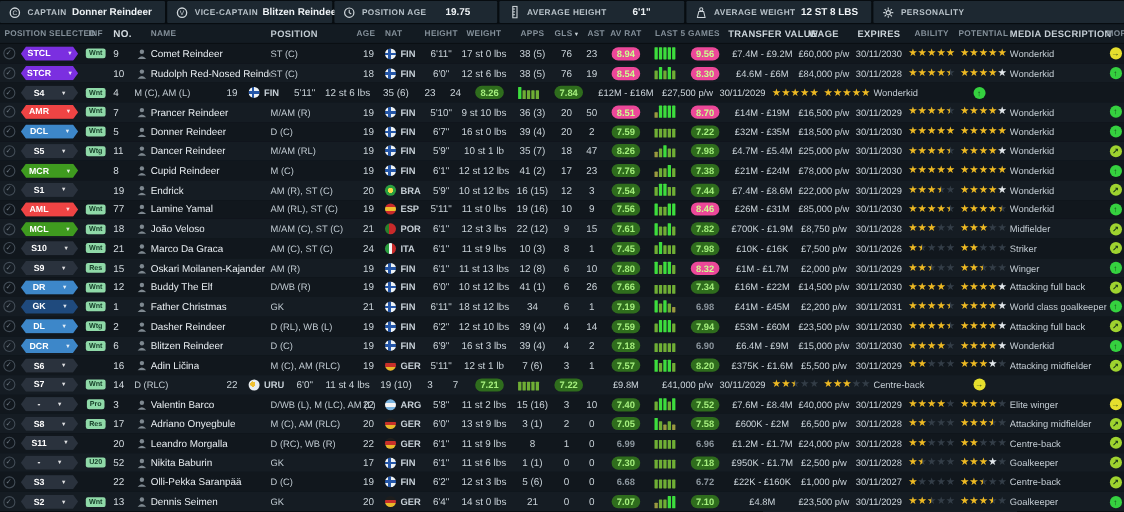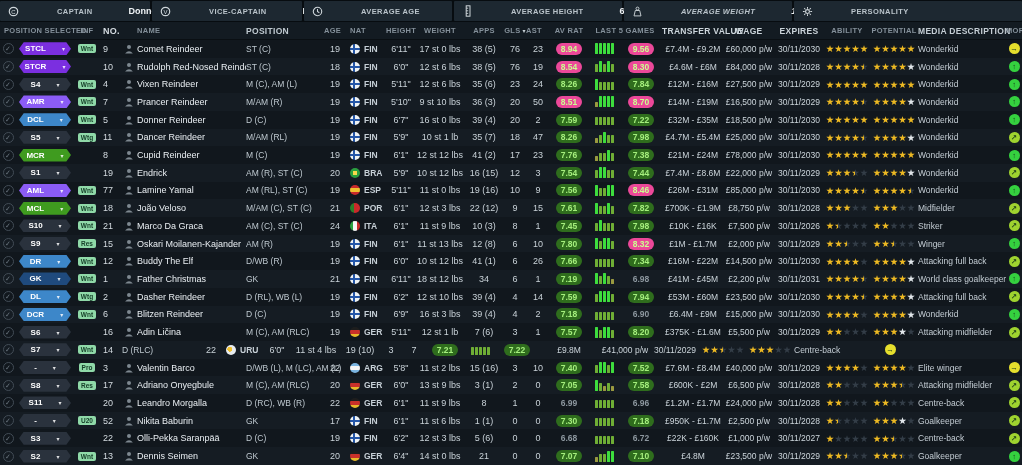--- a/index.html
+++ b/index.html
@@ -1,26 +1,26 @@
 <!DOCTYPE html>
 <html><head>
 <meta charset="utf-8">
 <style>
   * { margin:0; padding:0; box-sizing:border-box; }
   body { background:#06090c; font-family:"Liberation Sans","DejaVu Sans",sans-serif; }
   #app { width:1022px; height:465px; background:#0c1217; overflow:hidden; position:relative; }
 
   
   .topbar { height:22px; display:flex; gap:2px; background:#070c10; padding:1px 0; }
-  .tb-seg { background:#1d2831; display:flex; align-items:center; padding:0 7px; border-radius:1px;gap:32px; }
+  .tb-seg { background:#1d2831; display:flex; align-items:center; padding:0 7px; border-radius:1px; }
   .tb-seg .ticon { width:13px; height:13px; display:flex; align-items:center; justify-content:center; margin-right:5px; flex:none; }
   .tb-label { font-size:7.5px; font-weight:bold; letter-spacing:.4px; color:#b9c3ca; white-space:nowrap; }
   .tb-value { flex:1; text-align:center; font-size:9px; color:#eef2f5; font-weight:bold; white-space:nowrap; padding:0 4px; }
   .w-cap{width:150px;} .w-vice{width:150px;} .w-squad{width:150px;} .w-age{width:148px;}
-  .w-hgt{width:168px;} .w-wgt{width:168px;font-style:italic;} .w-pers{flex:1;}
+  .w-hgt{width:168px;} .w-wgt{width:168px;} .w-pers{flex:1;}
 
   
   .thead { height:18px; display:flex; align-items:center; background:#131b22; border-bottom:1px solid #0a0f13; }
   .th { font-size:7.5px; font-weight:bold; color:#84909a; letter-spacing:.3px; white-space:nowrap; overflow:visible; }
   .sort-arrow { font-size:6px; color:#c7d0d6; margin-left:2px; }
 
   
   .c-check{width:16px;} .c-pill{width:58px;} .c-inf{width:26px;} .c-no{width:22px;}
   .c-name{width:124px;} .c-pos{width:78px;} .c-age{width:22px;} .c-nat{width:40px;}
   .c-hgt{width:30px;} .c-wgt{width:48px;} .c-apps{width:40px;} .c-gls{width:22px;}
@@ -36,21 +36,21 @@
   .cell { display:flex; align-items:center; justify-content:center; height:100%; font-size:9px; color:#c9d2d8; overflow:hidden; }
   .cell.left { justify-content:flex-start; }
 
   .checkcircle { width:11px; height:11px; border:1px solid #424c56; border-radius:50%; color:#6c7781; font-size:7px; line-height:9px; text-align:center; }
 
   .pill { width:52px; height:13px; display:flex; align-items:center; justify-content:center; gap:16px;
           clip-path:polygon(9% 0%, 91% 0%, 100% 50%, 91% 100%, 9% 100%, 0% 50%);
           font-size:8px; font-weight:bold; color:#fff; }
   .pill-label{ white-space:nowrap; }
   .pill-chev { font-size:6px; color:rgba(255,255,255,.85); }
-  .pill-st{background:#7b2fe0;} .pill-am{background:#8b5cf6;} .pill-d{background:#3d87c9;}
+  .pill-st{background:#7b2fe0;} .pill-am{background:#ef4444;} .pill-d{background:#3d87c9;}
   .pill-gk{background:#1f4a7d;} .pill-m{background:#3f9b1f;} .pill-s{background:#2a323d;}
 
   .inf-badge { background:#8fd9a8; color:#17402a; font-size:6.5px; font-weight:bold; padding:1px 3px; border-radius:2px; }
 
   .c-no{ font-size:9px; color:#d4dbe0; justify-content:flex-start; padding-left:3px; }
   .face { width:10px; height:10px; margin:0 3px 0 2px; flex:none; }
   .pname { font-size:9px; color:#e9eef2; white-space:nowrap; overflow:hidden; }
   .c-pos { justify-content:flex-start; font-size:8.5px; color:#bfc9d0; white-space:nowrap; overflow:visible; }
 
   .flag { width:10px; height:10px; border-radius:50%; margin-right:4px; flex:none; }
@@ -120,21 +120,21 @@
       <span class="tb-label">VICE-CAPTAIN</span>
       <span class="tb-value">Blitzen Reindeer</span>
     </div>
     <div class="tb-seg w-age">
       <span class="ticon">
           <svg viewBox="0 0 12 12" width="11" height="11">
             <circle cx="6" cy="6" r="4.6" fill="none" stroke="#cfd6da" stroke-width="1.2"></circle>
             <path d="M6 3.2V6l2 1.4" fill="none" stroke="#cfd6da" stroke-width="1.1"></path>
           </svg>
         </span>
-      <span class="tb-label">AVERAGE AGE</span>
+      <span class="tb-label">POSITION AGE</span>
       <span class="tb-value">19.75</span>
     </div>
     <div class="tb-seg w-hgt">
       <span class="ticon">
           <svg viewBox="0 0 8 12" width="8" height="12">
             <rect x="2.2" y="0.8" width="3.8" height="10.4" fill="none" stroke="#cfd6da" stroke-width="1"></rect>
             <path d="M2.2 3.2h2M2.2 5.8h2M2.2 8.4h2" stroke="#cfd6da" stroke-width="0.9"></path>
           </svg>
         </span>
       <span class="tb-label">AVERAGE HEIGHT</span>
@@ -167,21 +167,21 @@
     <div class="th c-inf" style="text-align:center;">INF</div>
     <div class="th c-no">NO.</div>
     <div class="th c-name" style="padding-left:15px;">NAME</div>
     <div class="th c-pos">POSITION</div>
     <div class="th c-age">AGE</div>
     <div class="th c-nat" style="padding-left:4px;">NAT</div>
     <div class="th c-hgt" style="text-align:center;">HEIGHT</div>
     <div class="th c-wgt" style="text-align:center;">WEIGHT</div>
     <div class="th c-apps" style="text-align:center;">APPS</div>
     <div class="th c-gls" style="text-align:center;"><span>GLS</span><span class="sort-arrow">▾</span></div>
-    <div class="th c-ast" style="text-align:left;">AST</div>
+    <div class="th c-ast" style="text-align:right;">AST</div>
     <div class="th c-avr" style="text-align:center;">AV RAT</div>
     <div class="th h-l5" style="text-align:center;">LAST 5 GAMES</div>
     <div class="th c-tv" style="text-align:center;">TRANSFER VALUE</div>
     <div class="th c-wage" style="text-align:center;">WAGE</div>
     <div class="th c-exp" style="text-align:center;">EXPIRES</div>
     <div class="th c-abil" style="text-align:center;">ABILITY</div>
     <div class="th c-pot" style="text-align:center;">POTENTIAL</div>
     <div class="th c-media">MEDIA DESCRIPTION</div>
     <div class="th c-mor">MORAL</div>
   </div>
@@ -340,27 +340,20 @@
     <div class="cell c-pill">
       <div class="pill pill-s">
         <span class="pill-label">S4</span>
         <span class="pill-chev">▾</span>
       </div>
     </div>
     <div class="cell c-inf">
           <span class="inf-badge">Wnt</span>
         </div>
     <div class="cell c-no">4</div>
-    <div class="cell c-name left">
-      <span class="face"><svg viewBox="0 0 10 10" width="10" height="10">
-              <circle cx="5" cy="3.1" r="2" fill="#7e8890"></circle>
-              <path d="M1.1 9.6q3.9-4.8 7.8 0z" fill="#7e8890"></path>
-            </svg></span>
-      <span class="pname">Vixen Reindeer</span>
-    </div>
     <div class="cell c-pos">M (C), AM (L)</div>
     <div class="cell c-age">19</div>
     <div class="cell c-nat">
       <span class="flag flag-fin"></span>
       <span class="natcode">FIN</span>
     </div>
     <div class="cell c-hgt">5'11"</div>
     <div class="cell c-wgt">12 st 6 lbs</div>
     <div class="cell c-apps">35 (6)</div>
     <div class="cell c-gls">23</div>

